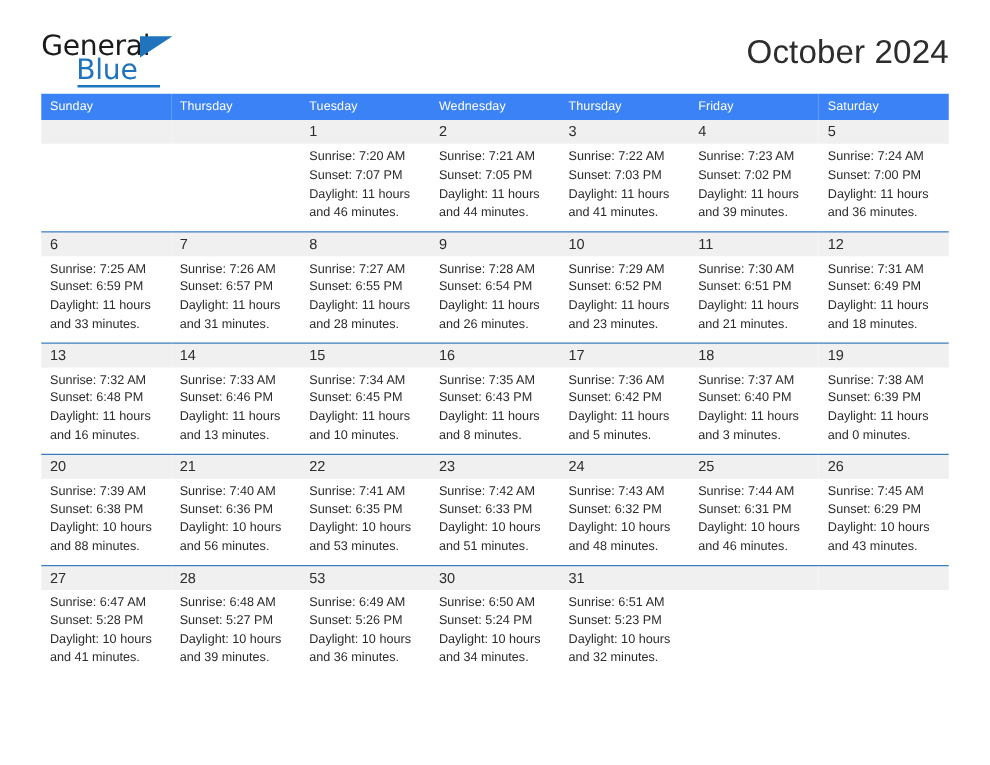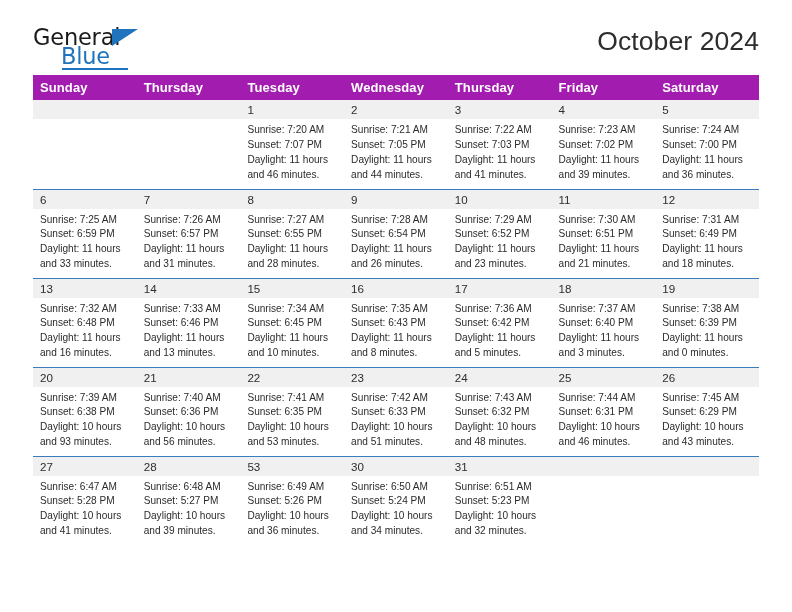--- a/index.html
+++ b/index.html
@@ -94,24 +94,24 @@
   }
 
   
   .calendar {
     width: 726px;
     border-collapse: collapse;
     table-layout: fixed;
     margin-top: 3px;
   }
   .calendar th {
-    background: #a21caf;
+    background: #3b82f6;
     color: #ffffff;
-    font-weight: bold;
-    font-size: 13px;
+    font-weight: normal;
+    font-size: 10px;
     text-align: left;
     padding: 5px 0 5px 7px;
     height: 19px;
     box-sizing: border-box;
     letter-spacing: 0.1px;
   }
   .calendar td {
     vertical-align: top;
     padding: 0;
     border-top: 1.3px solid #3a7cbe;
@@ -406,21 +406,21 @@
           </td>
         </tr>
         <tr class="week">
           <td class="day-cell">
             <div class="cell-inner">
               <div class="daynum">20</div>
               <div class="details">
                 <div>Sunrise: 7:39 AM</div>
                 <div>Sunset: 6:38 PM</div>
                 <div>Daylight: 10 hours</div>
-                <div>and 93 minutes.</div>
+                <div>and 88 minutes.</div>
               </div>
             </div>
           </td>
           <td class="day-cell">
             <div class="cell-inner">
               <div class="daynum">21</div>
               <div class="details">
                 <div>Sunrise: 7:40 AM</div>
                 <div>Sunset: 6:36 PM</div>
                 <div>Daylight: 10 hours</div>

